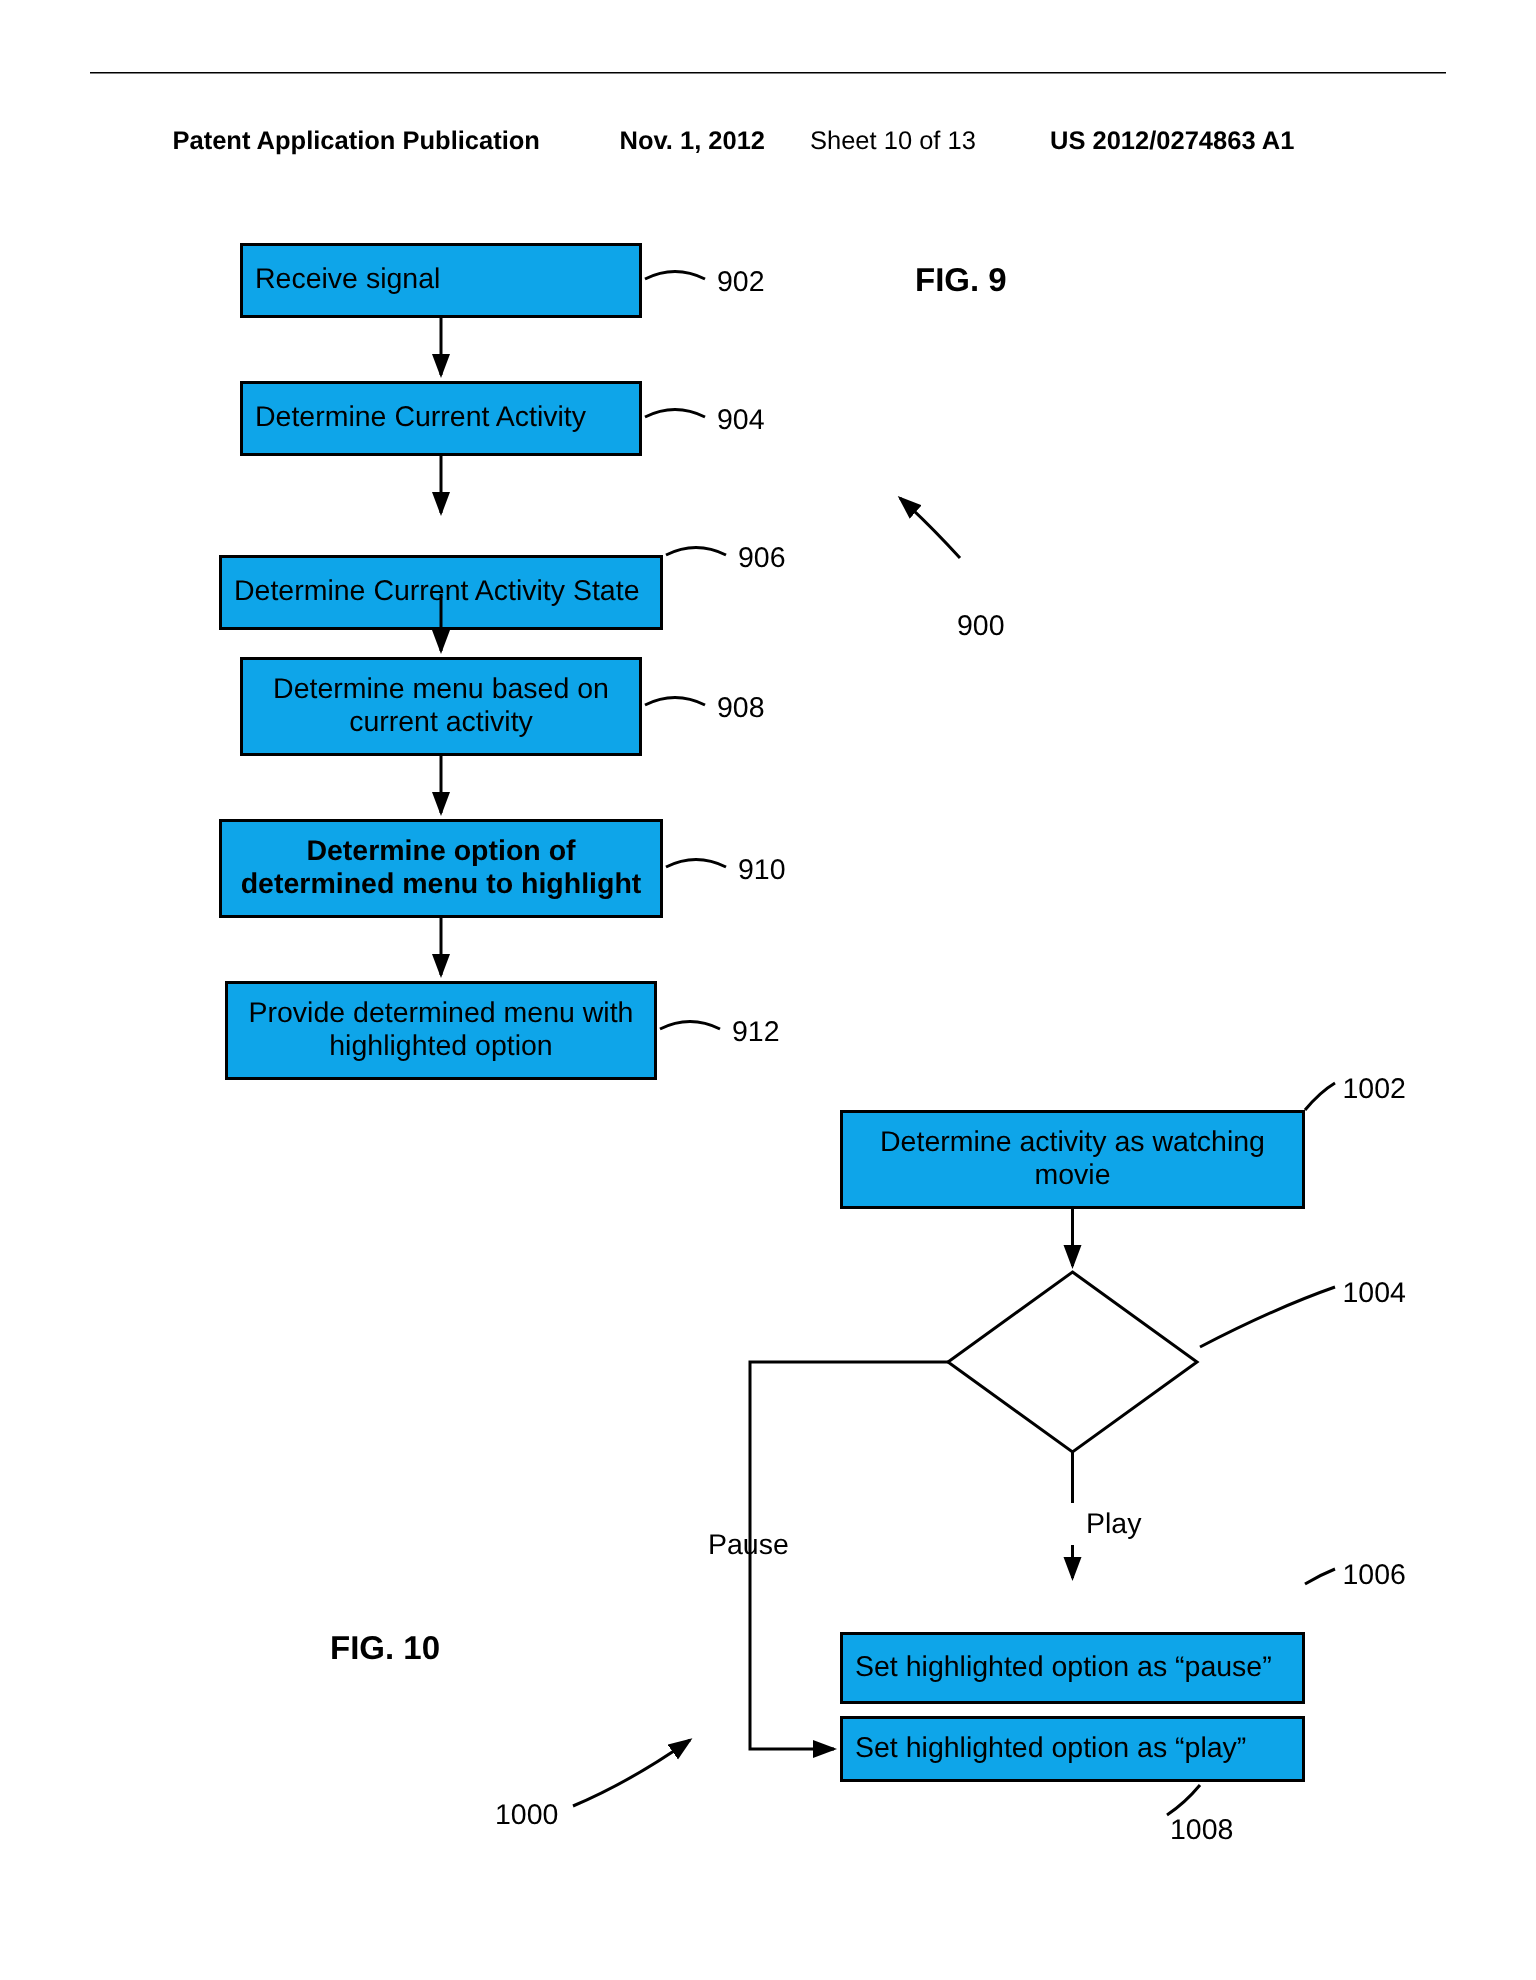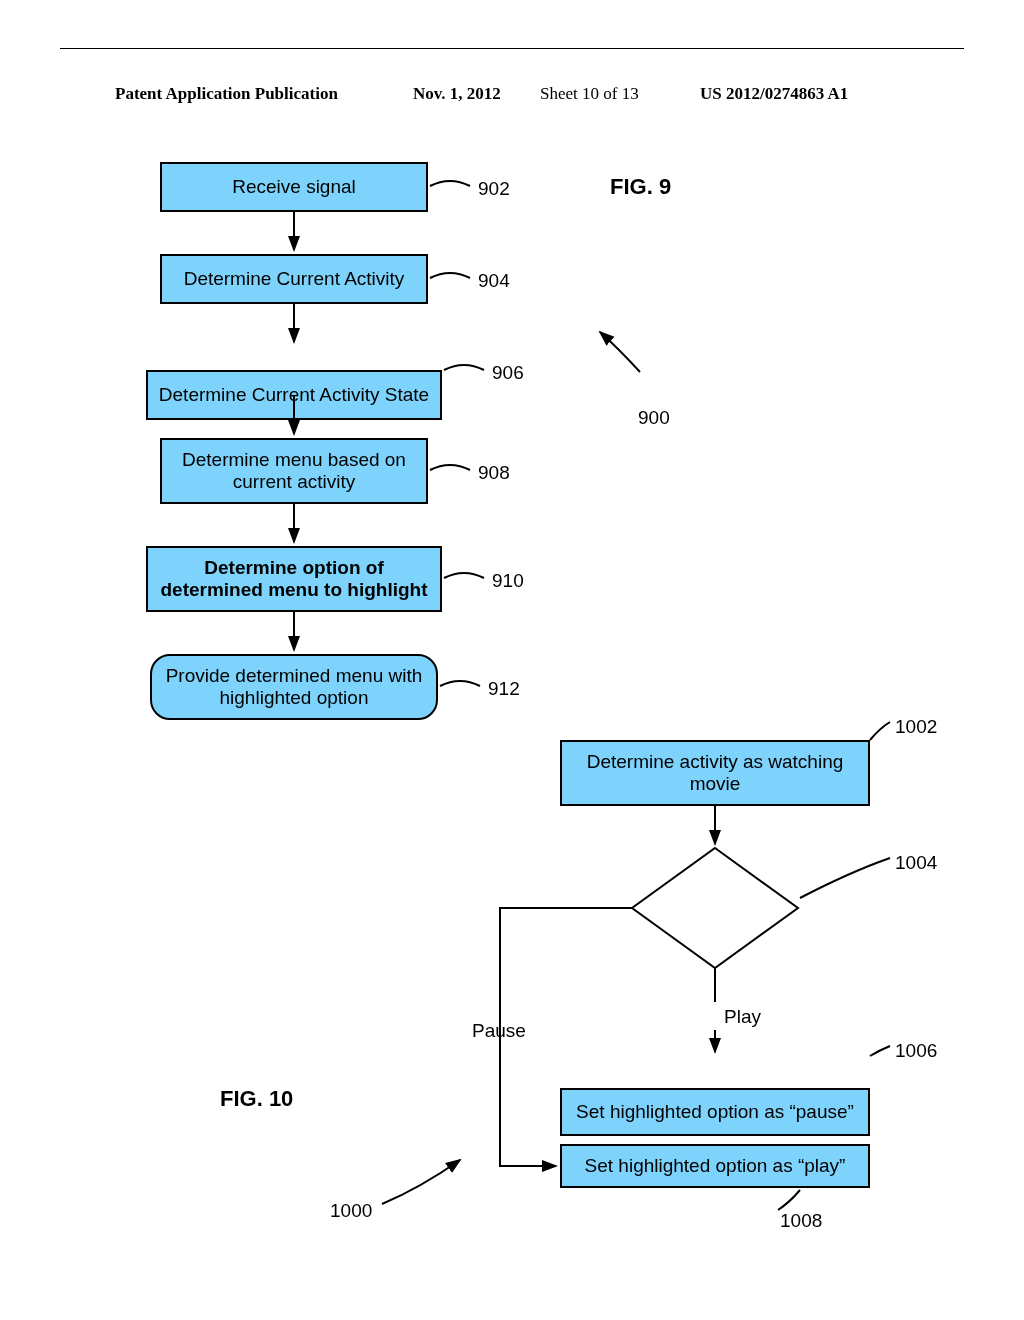--- a/index.html
+++ b/index.html
@@ -10,21 +10,20 @@
     font-family: Arial, Helvetica, sans-serif;
     background: #fff;
     position: relative;
   }
   .header {
     position: absolute;
     top: 84px;
     left: 0;
     width: 1024px;
     height: 24px;
-    font-family: Liberation Serif, serif;
   }
   .header-left {
     position: absolute;
     left: 115px;
     font-weight: bold;
     font-size: 17px;
   }
   .header-date {
     position: absolute;
     left: 413px;
@@ -45,24 +44,24 @@
   .hr {
     position: absolute;
     top: 48px;
     left: 60px;
     width: 904px;
     border-top: 1.2px solid #000;
   }
   .box {
     position: absolute;
     border: 2px solid #000;
-    background: #7dd3fc;
+    background: #0ea5e9;
     display: flex;
     align-items: center;
-    justify-content: center;
+    justify-content: flex-start;
     text-align: center;
     font-size: 19px;
     padding: 2px 8px;
     box-sizing: border-box;
   }
   .label {
     position: absolute;
     font-size: 19px;
   }
   .fig-label {
@@ -104,21 +103,21 @@
 </div>
 <div class="box" style="left:146px; top:346px; width:296px; height:50px;margin-top:24px;">
   <span>Determine Current Activity State</span>
 </div>
 <div class="box" style="left:160px; top:438px; width:268px; height:66px;">
   <span>Determine menu based on current activity</span>
 </div>
 <div class="box" style="left:146px; top:546px; width:296px; height:66px;font-weight:bold;">
   <span>Determine option of determined menu to highlight</span>
 </div>
-<div class="box" style="left:150px; top:654px; width:288px; height:66px;border-radius:20px;">
+<div class="box" style="left:150px; top:654px; width:288px; height:66px;">
   <span>Provide determined menu with highlighted option</span>
 </div>
 
 <div class="label" style="left:478px; top:178px;">902</div>
 <div class="label" style="left:478px; top:270px;">904</div>
 <div class="label" style="left:492px; top:362px;">906</div>
 <div class="label" style="left:478px; top:462px;">908</div>
 <div class="label" style="left:492px; top:570px;">910</div>
 <div class="label" style="left:488px; top:678px;">912</div>
 <div class="label" style="left:638px; top:384px;margin-top:23px;">900</div>

